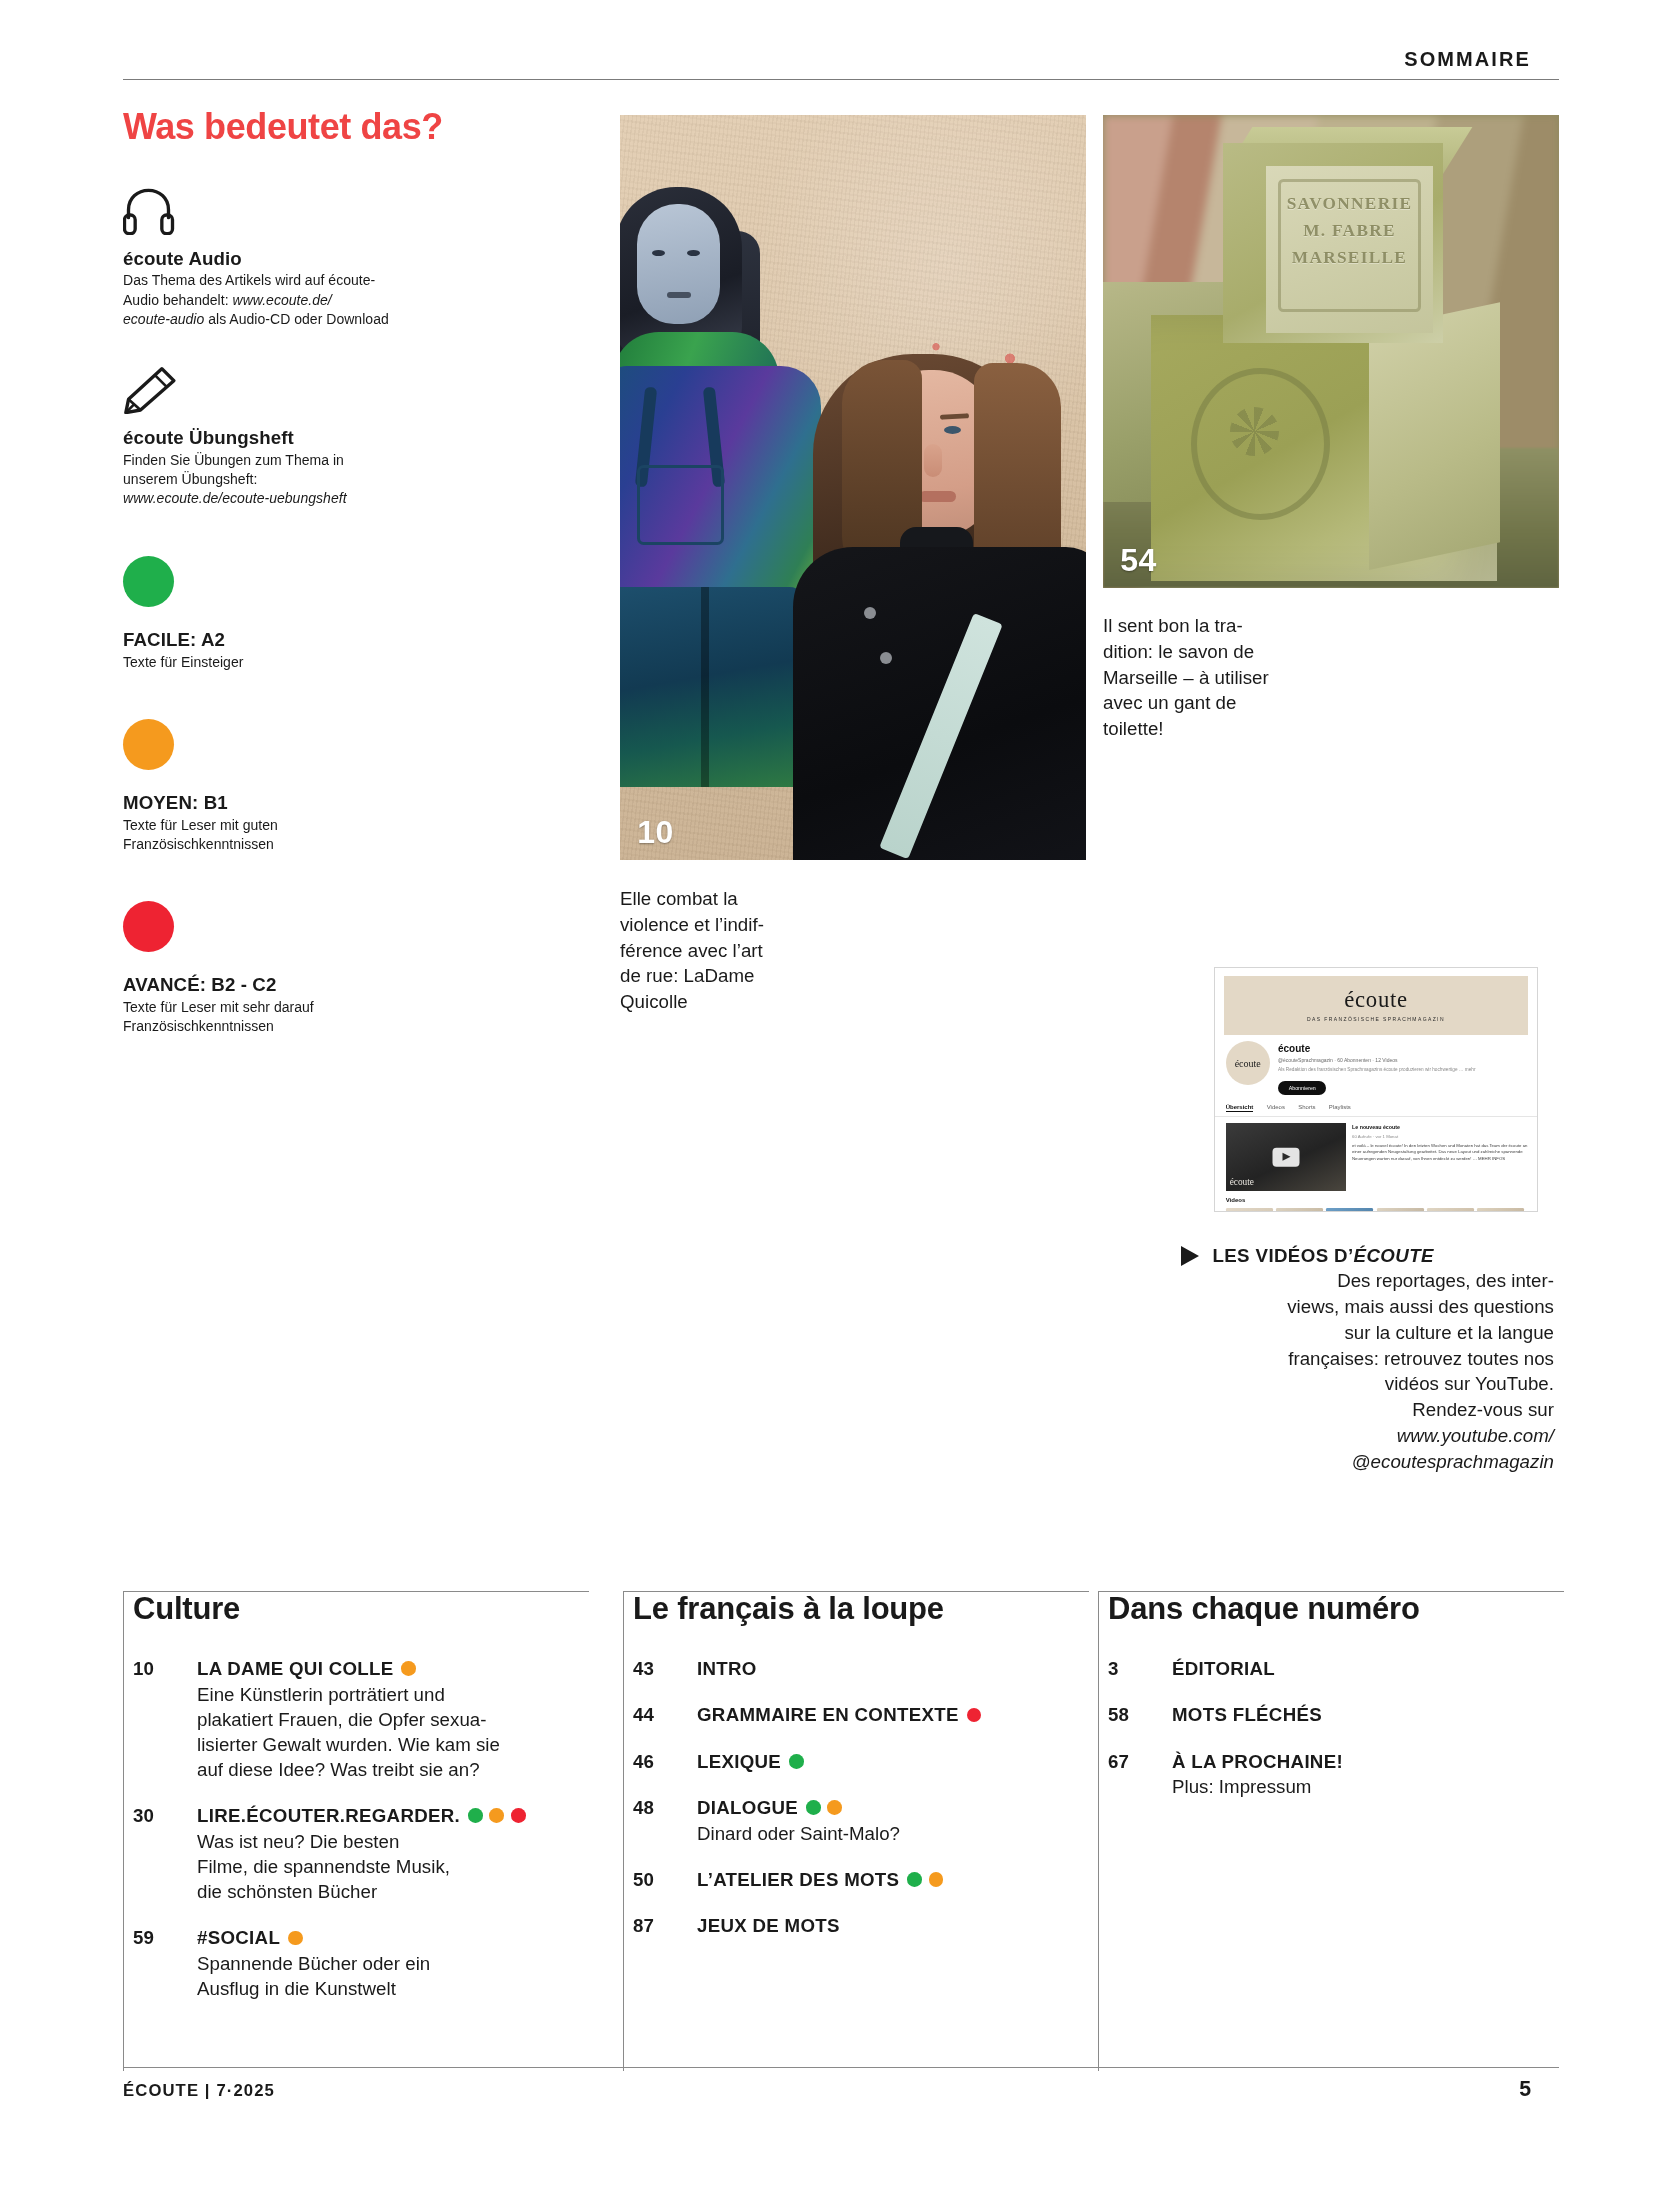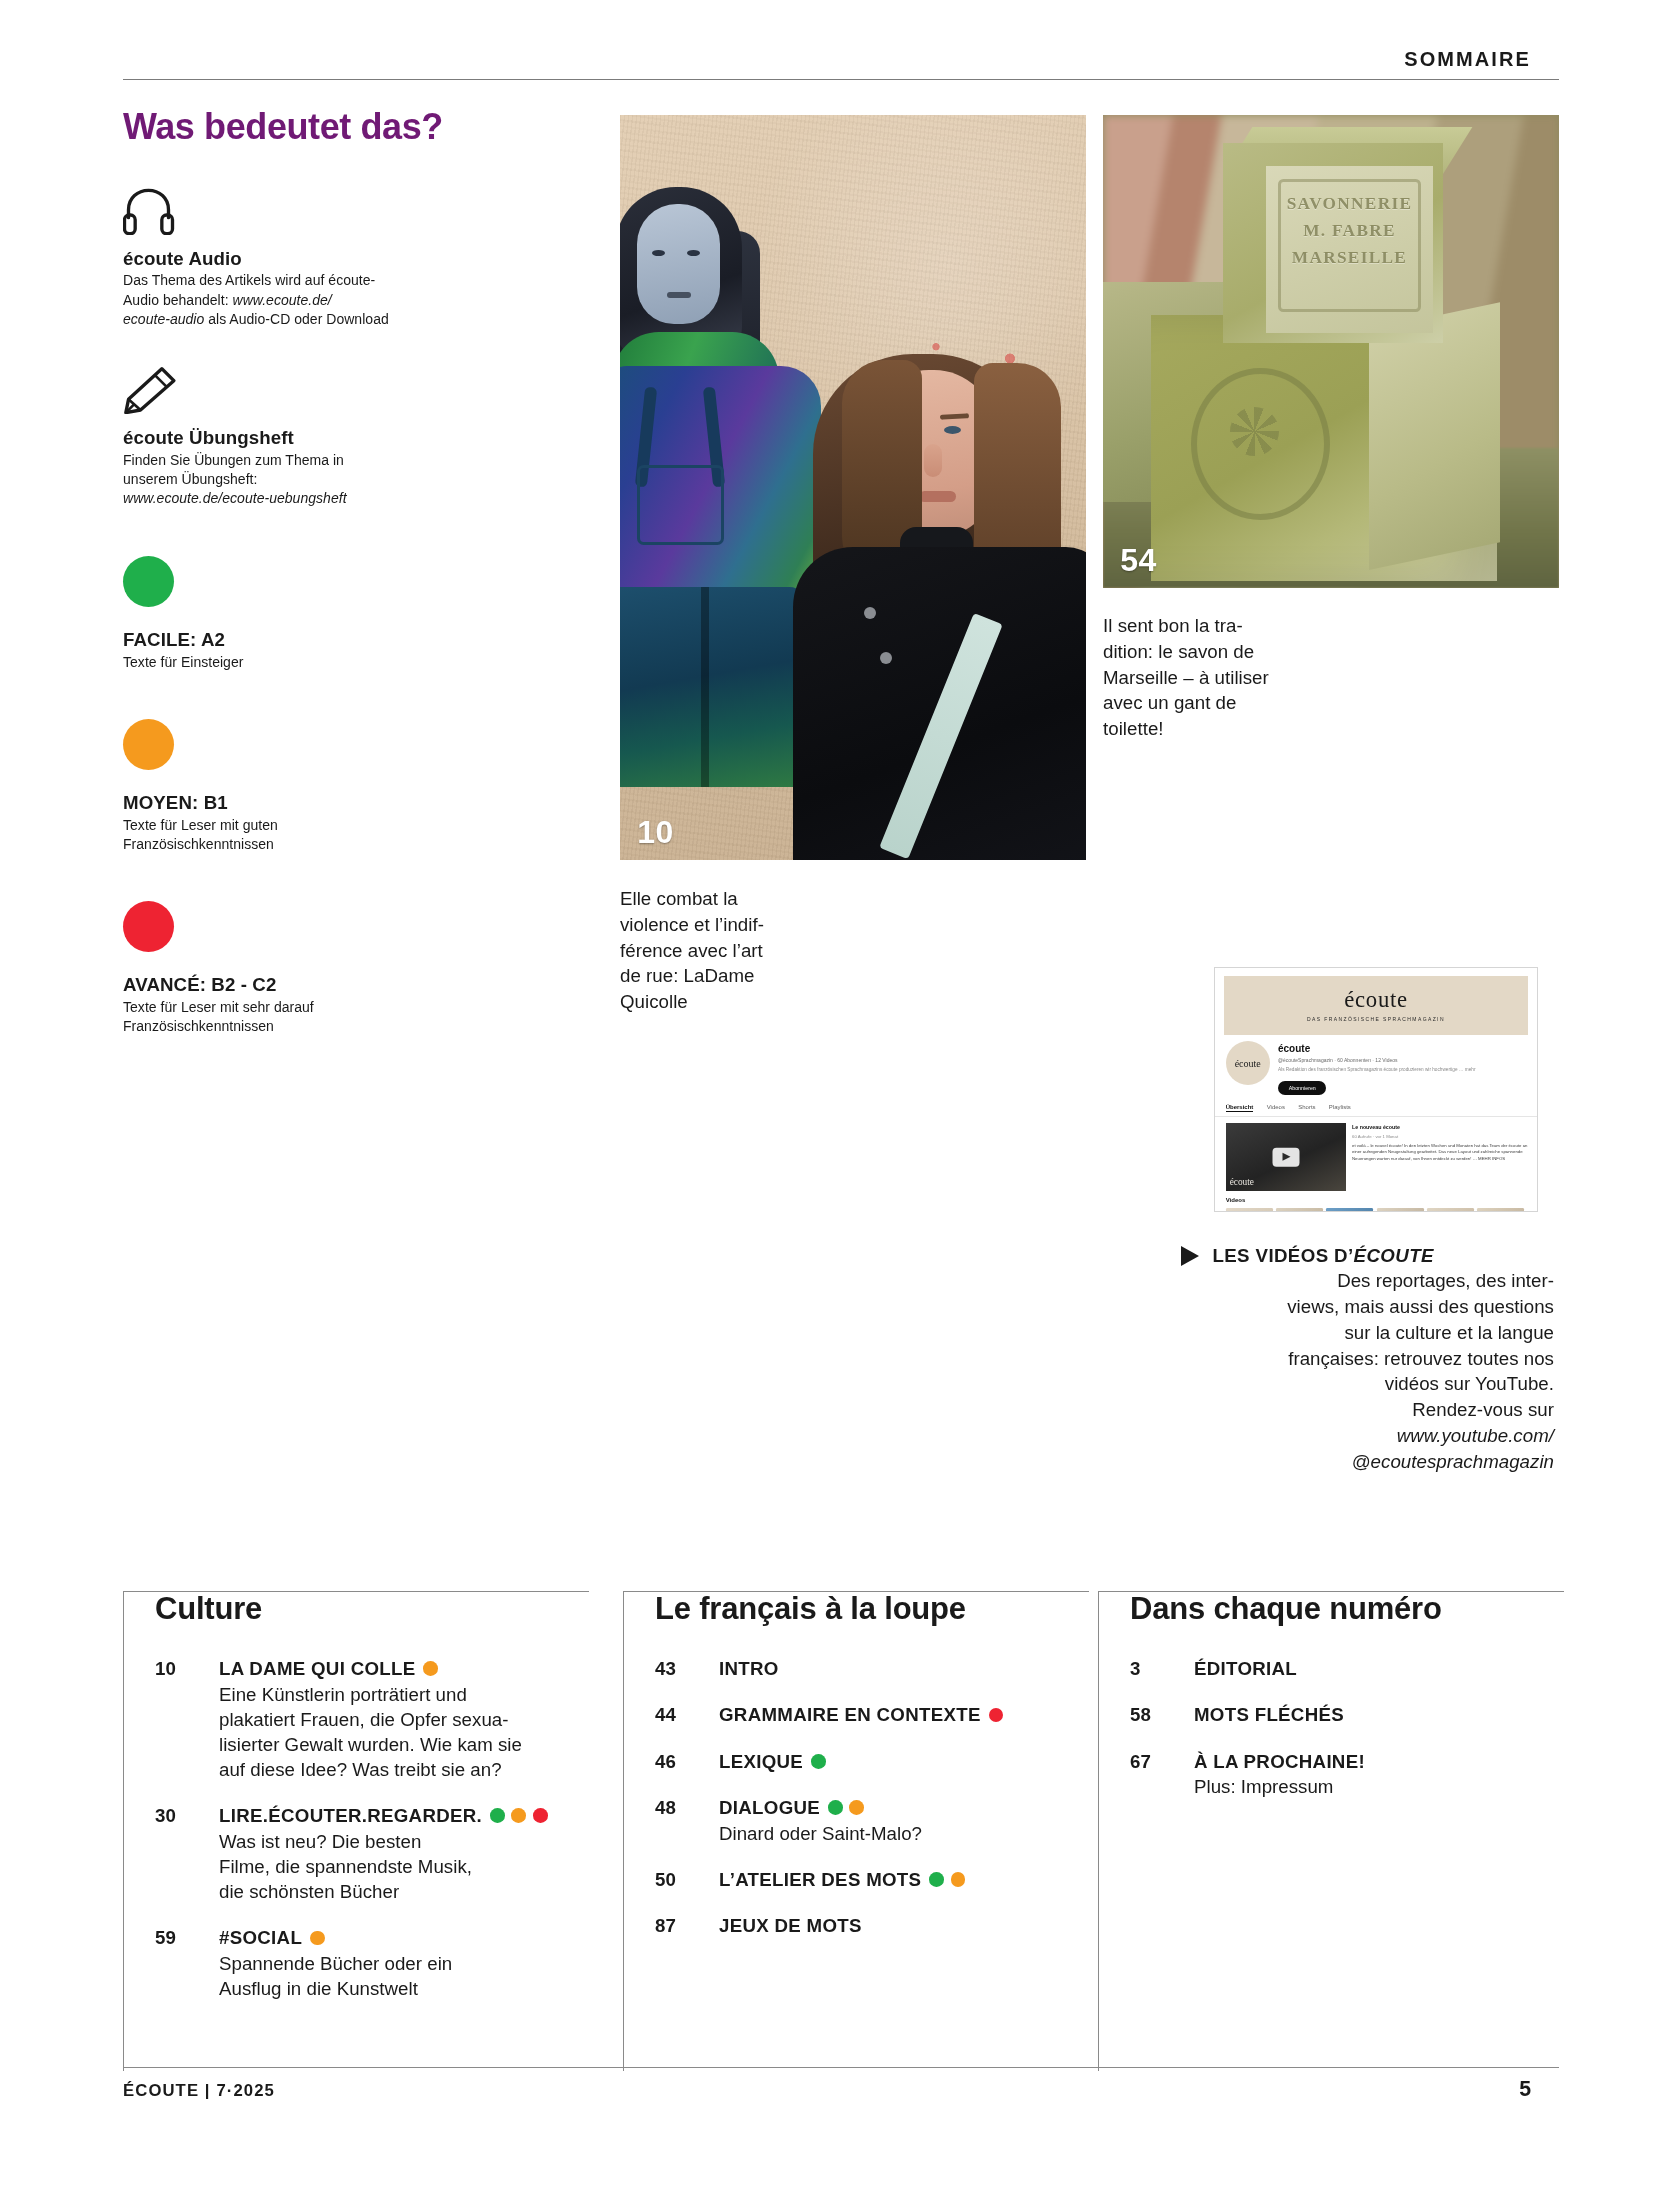--- a/index.html
+++ b/index.html
@@ -46,21 +46,21 @@
     position: absolute;
     left: 123px;
     top: 108px;
     width: 473px;
   }
   .legend-title {
     font-size: 36px;
     font-weight: 700;
     letter-spacing: -0.4px;
     line-height: 1.08;
-    color: #701a75;
+    color: #ef4444;
   }
 
   .legend-block { margin-top: 37px; }
   .legend-block.first { margin-top: 40px; }
 
   .legend-icon { height: 48px; margin-bottom: 10.7px; display: block; }
 
   .legend-heading {
     font-size: 18.7px;
     font-weight: 700;
@@ -416,21 +416,21 @@
     letter-spacing: 0.03px;
   }
   .yt-promo-body .it { font-style: italic; }
 
   
   .toc {
     position: absolute;
     top: 1552px;
     height: 480px;
   }
-  .toc-col { position: relative; height: 100%; padding-left: 32px; }
+  .toc-col { position: relative; height: 100%; padding-left: 10px; }
   .toc-col::before {
     content:""; position:absolute; left:0; top:0; width:1.3px; height: 100%;
     background:#8a8a8a;
   }
   .toc-col::after {
     content:""; position:absolute; left:0; top:0; height:1.3px; right:0;
     background:#8a8a8a;
   }
   .toc-a { left: 123px;  width: 466px; }
   .toc-b { left: 623px;  width: 466px; }

